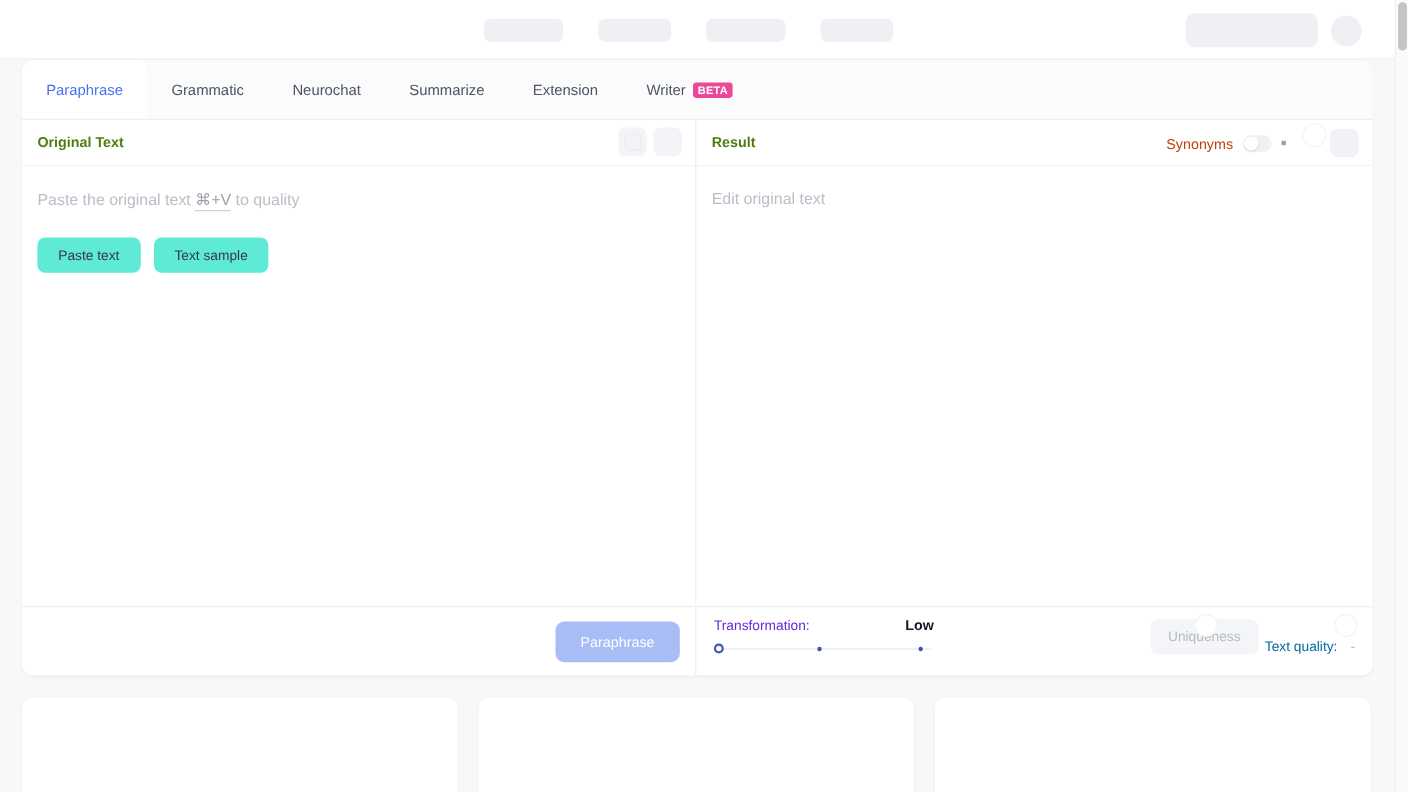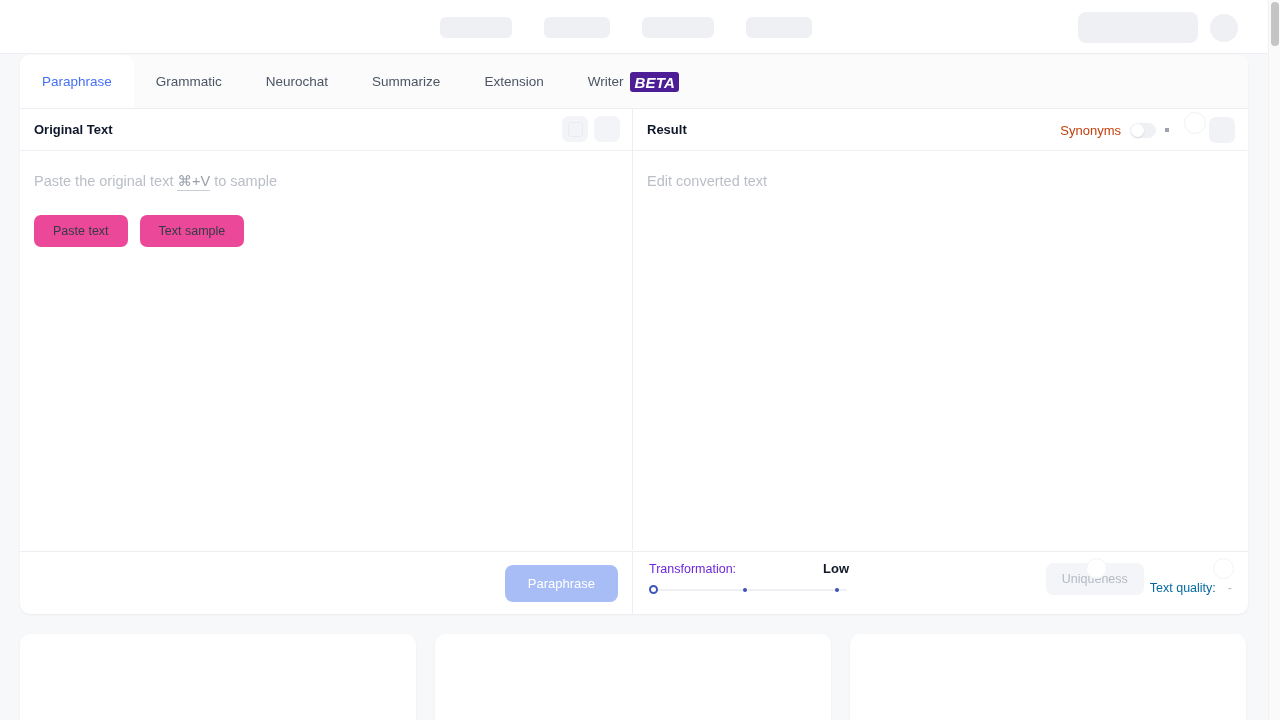--- a/index.html
+++ b/index.html
@@ -72,40 +72,39 @@
     background: transparent;
   }
   .tab.active {
     color: #4671f2; font-weight: 400;
     background: #ffffff;
     border-top-left-radius: 10px;
     border-top-right-radius: 10px;
   }
   .tab .badge {
     margin-left: 7px;
-    background: #4c1d95; color: #ffffff;
-    font-size: 15px; font-weight: bold;
+    background: #ec4899; color: #ffffff;
+    font-size: 10px; font-weight: bold;
     border-radius: 3px; padding: 2px 4px 1px 4px;
     letter-spacing: .2px;
-    font-style: italic;
   }
 
   
   .panes { display: flex; height: 441px; }
   .pane { position: relative; }
   .pane-left { width: 613px; border-right: 1px solid #eceef2; }
   .pane-right { width: 614px; }
 
   .pane-head {
     height: 42px; display: flex; align-items: center;
     padding: 0 14px 0 14px;
     border-bottom: 1px solid #eff1f4;
     position: relative;
   }
-  .pane-title { font-size: 13px; font-weight: bold; color: #0f172a; }
+  .pane-title { font-size: 13px; font-weight: bold; color: #4d7c0f; }
   .head-actions {
     position: absolute; right: 12px; top: 7px;
     display: flex; align-items: center; gap: 6px;
   }
   .skel-sq { width: 26px; height: 26px; border-radius: 7px; background: #f3f4f7; }
   .skel-sq.inner::after {
     content: ""; display: block;
     width: 13px; height: 13px; margin: 6px auto 0 auto;
     border: 1.5px solid #eaebef; border-radius: 3px;
   }
@@ -133,21 +132,21 @@
   .skel-sq-l { width: 26px; height: 26px; border-radius: 7px; background: #f1f2f6; }
 
   .pane-body { padding: 22px 14px 0 14px; position: relative; }
   .placeholder { font-size: 14.5px; color: #b9bec7; }
   .placeholder .kbd {
     color: #9aa0ab; border-bottom: 1px solid #c9ced6;
     padding-bottom: 1px;
   }
   .quick-btns { display: flex; gap: 12px; margin-top: 26px; }
   .quick-btn {
-    background: #ec4899; color: #333a45;
+    background: #5eead4; color: #333a45;
     font-size: 12.5px; border: none; border-radius: 7px;
     padding: 9px 19px; cursor: pointer;
   }
 
   
   .bottom-bar {
     position: absolute; bottom: 0; left: 0;
     width: 1228px; height: 63px;
     border-top: 1px solid #eceef2;
     display: flex; align-items: center;
@@ -264,21 +263,21 @@
     <div class="pane pane-left">
       <div class="pane-head">
         <span class="pane-title">Original Text</span>
         <div class="head-actions">
           <div class="skel-sq inner"></div>
           <div class="skel-sq"></div>
         </div>
       </div>
       <div class="pane-body">
         <div class="placeholder">
-          <span>Paste the original text </span><span class="kbd">⌘+V</span><span> to sample</span>
+          <span>Paste the original text </span><span class="kbd">⌘+V</span><span> to quality</span>
         </div>
         <div class="quick-btns">
           <button class="quick-btn">Paste text</button>
           <button class="quick-btn">Text sample</button>
         </div>
       </div>
     </div>
 
     <div class="pane pane-right">
       <div class="pane-head">
@@ -287,21 +286,21 @@
           <span class="syn-label">Synonyms</span>
           <div class="toggle">
             <div class="knob"></div>
           </div>
           <div class="mini-dot"></div>
           <div class="skel-circle-ov"></div>
           <div class="skel-sq-l"></div>
         </div>
       </div>
       <div class="pane-body">
-        <div class="placeholder">Edit converted text</div>
+        <div class="placeholder">Edit original text</div>
       </div>
     </div>
   </div>
 
   <div class="bottom-bar">
     <div class="bb-left">
       <button class="paraphrase-btn">Paraphrase</button>
     </div>
     <div class="bb-right">
 

